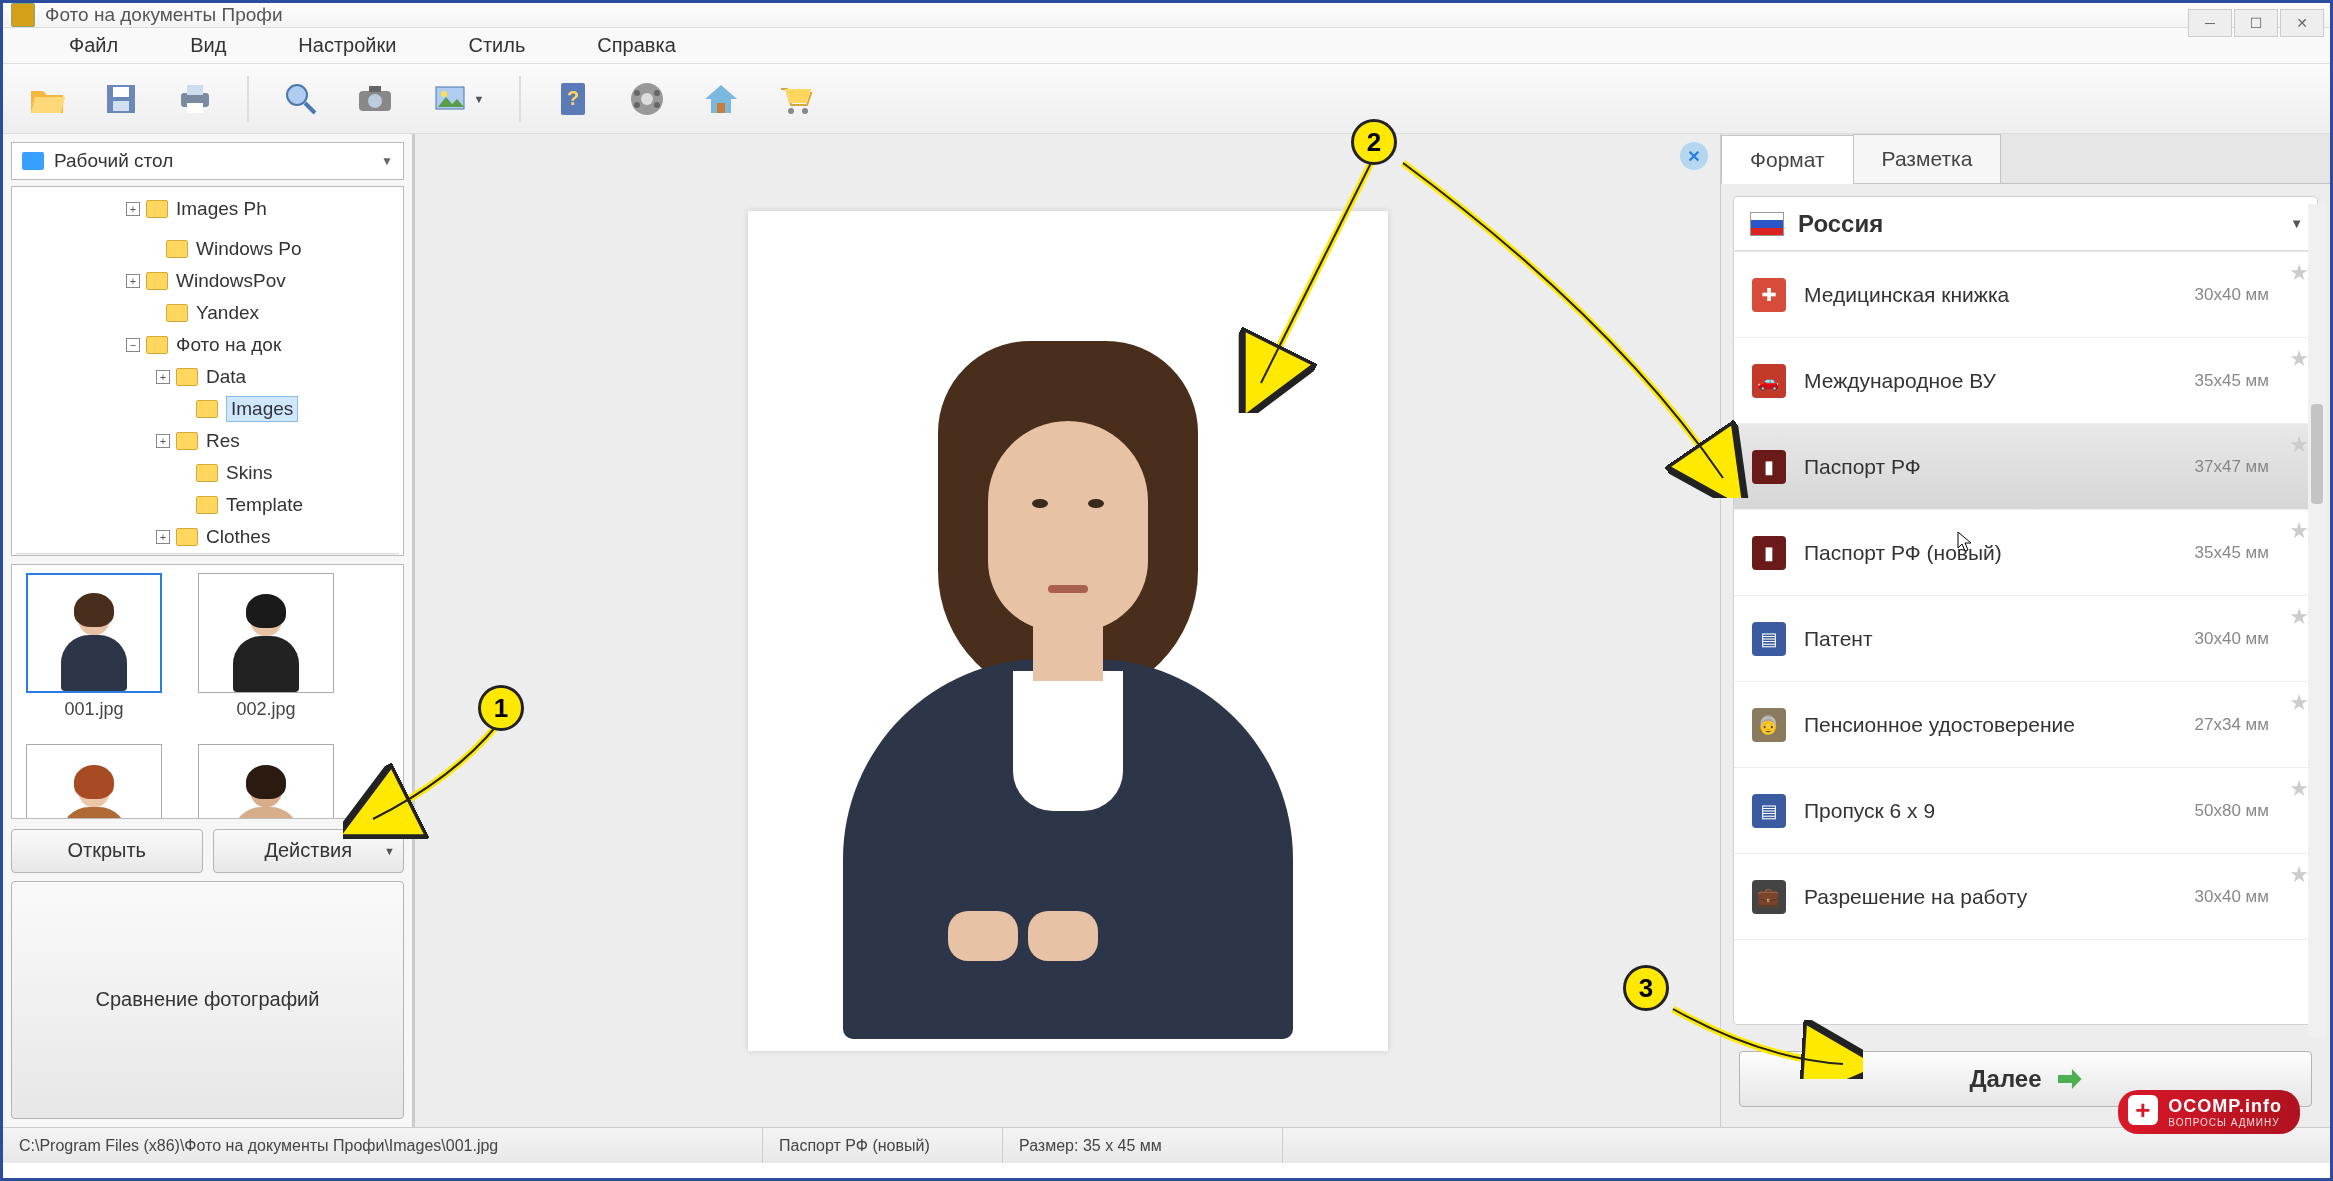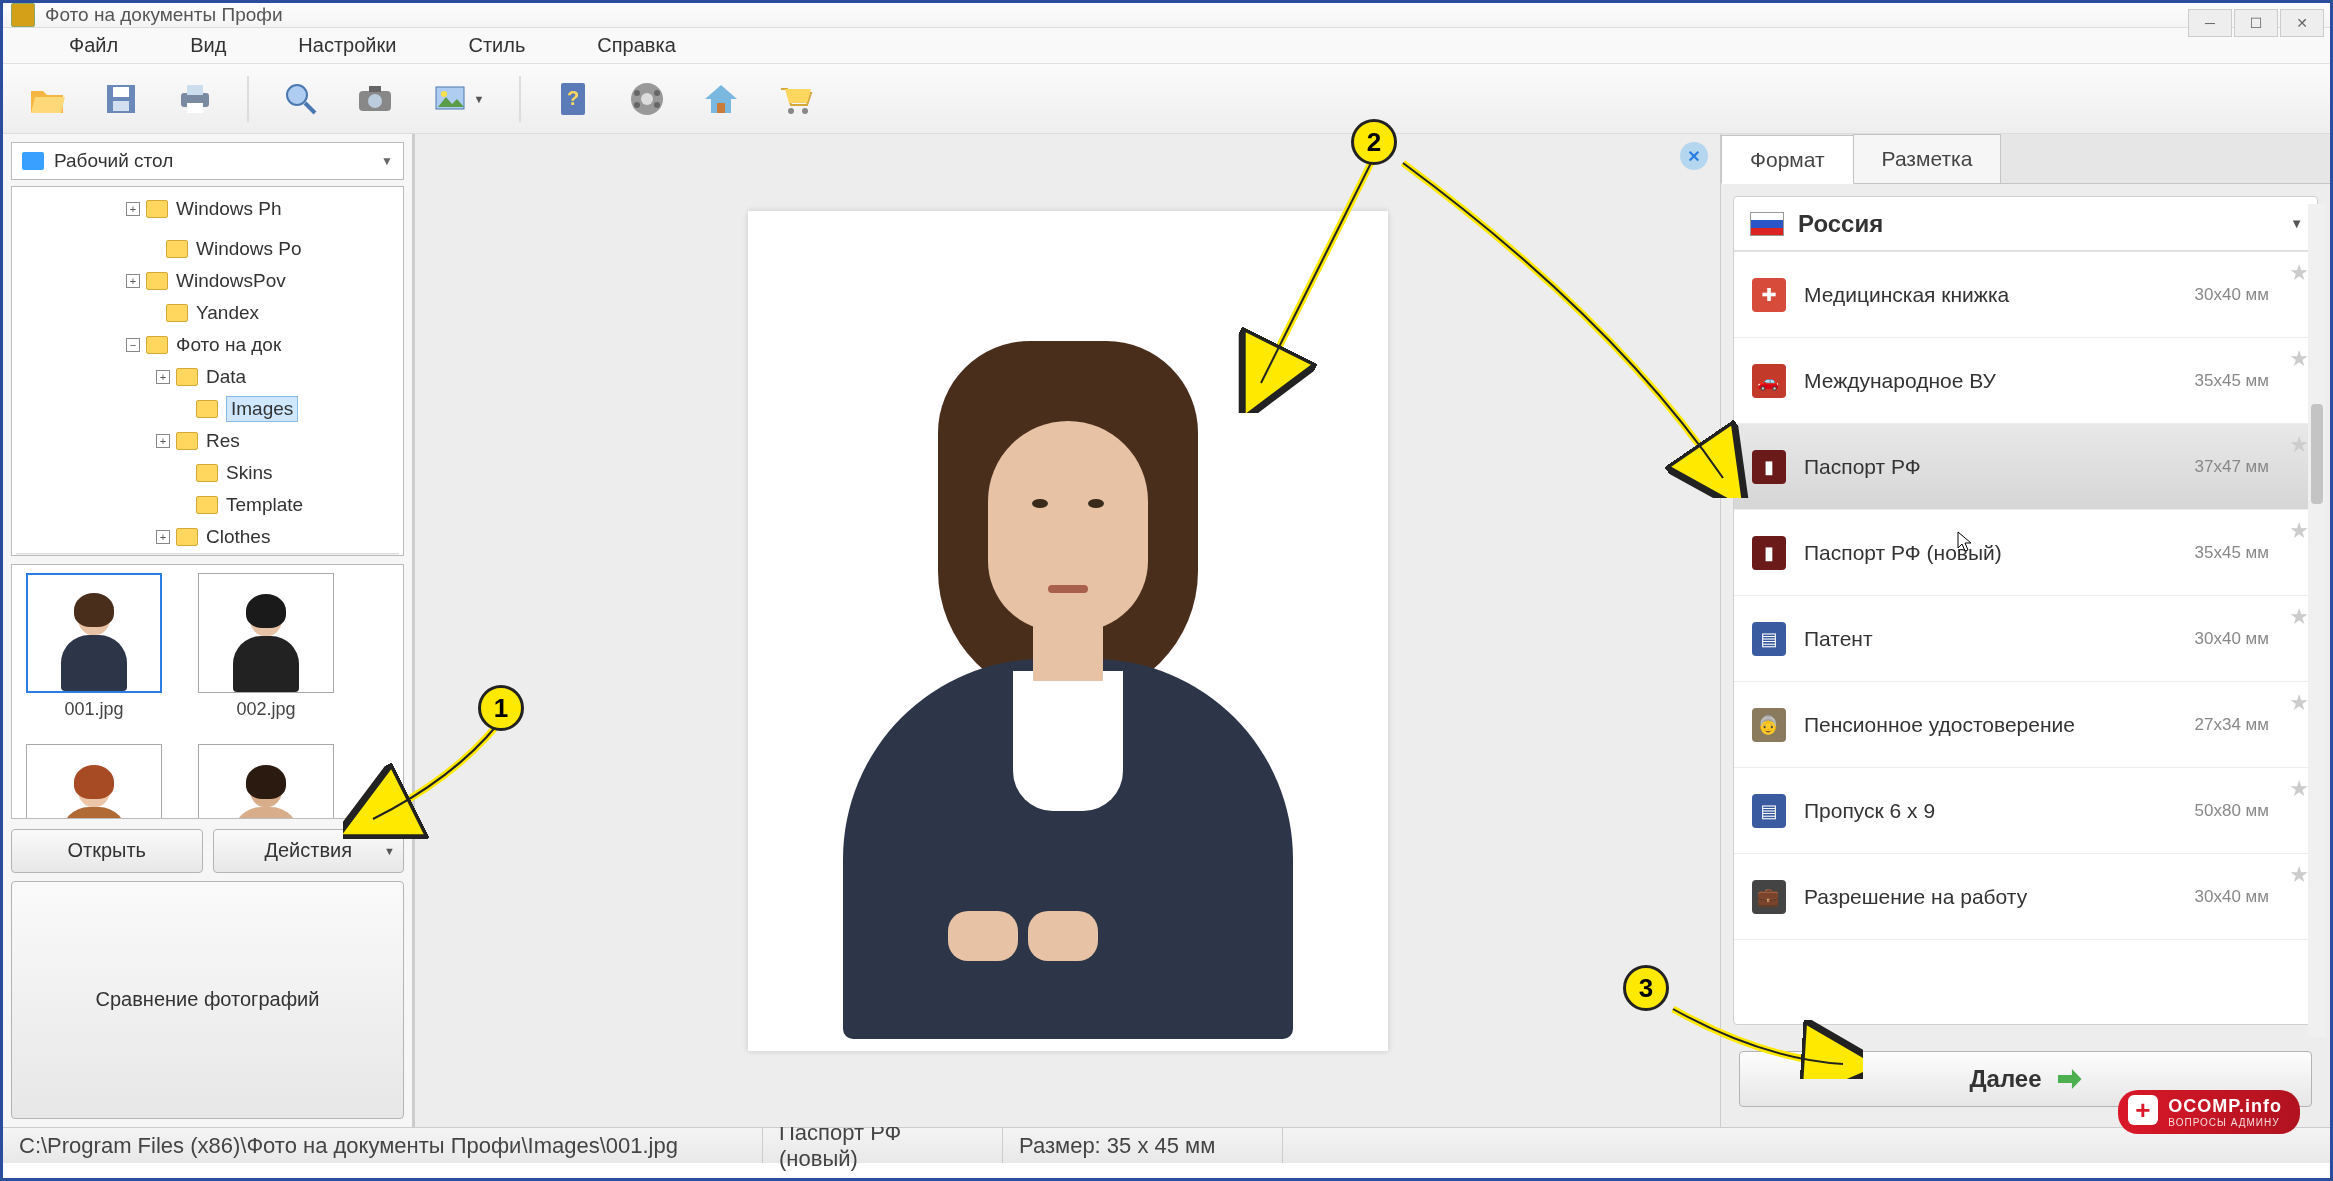--- a/index.html
+++ b/index.html
@@ -82,21 +82,21 @@
 .doc-list { flex:1; overflow:auto; border-top:1px solid #e4e4e4;}
 .doc-row { height:86px; display:flex; align-items:center; padding:0 18px; border-bottom:1px solid #eee; font-size:21px; color:#333; position:relative;}
 .doc-row:hover, .doc-row.sel { background:linear-gradient(#e8e8e8,#d6d6d6);}
 .doc-row .icon { width:34px; height:34px; margin-right:18px; border-radius:4px; display:flex; align-items:center; justify-content:center;}
 .doc-row .size { margin-left:auto; font-size:17px; color:#888; margin-right:30px;}
 .doc-row .star { position:absolute; right:8px; top:8px; color:#ccc; font-size:22px;}
 
 .next-btn { height:56px; margin:14px 18px 20px; background:linear-gradient(#fdfdfd,#e6e6e6); border:1px solid #b4b4b4; border-radius:4px; display:flex; align-items:center; justify-content:center; font-size:24px; font-weight:600; color:#333; gap:16px;}
 .arrow-next { width:24px; height:20px; background:#4caf50; clip-path:polygon(0 30%,60% 30%,60% 0,100% 50%,60% 100%,60% 70%,0 70%);}
 
-.statusbar { height:36px; background:linear-gradient(#f4f4f4,#e8e8e8); border-top:1px solid #ccc; display:flex; align-items:center; font-size:22px; color:#444;}
+.statusbar { height:36px; background:linear-gradient(#f4f4f4,#e8e8e8); border-top:1px solid #ccc; display:flex; align-items:center; font-size:16px; color:#444;}
 .statusbar .cell { padding:0 16px; border-right:1px solid #ccc; height:100%; display:flex; align-items:center;}
 .statusbar .cell.path { width:760px;}
 
 .callout { position:absolute; width:46px; height:46px; border-radius:50%; background:#ffe900; border:3px solid #222; display:flex; align-items:center; justify-content:center; font-size:26px; font-weight:bold; z-index:50;}
 .c-arrow { position:absolute; z-index:49; stroke:#ffe900; fill:#ffe900; }
 
 .watermark { position:absolute; right:30px; bottom:44px; background:linear-gradient(90deg,#d91829,#b0121f); color:#fff; padding:6px 18px 6px 50px; border-radius:20px; font-size:18px; font-weight:bold; letter-spacing:1px; z-index:60;}
 .watermark .plus { position:absolute; left:10px; top:5px; width:30px; height:30px; background:#fff; border-radius:6px; color:#d91829; display:flex; align-items:center; justify-content:center; font-size:26px; font-weight:bold;}
 .watermark .sub { display:block; font-size:10px; font-weight:normal; opacity:.85;}
 
@@ -209,21 +209,21 @@
     <div class="left-panel">
       <div class="loc-select">
         <span class="blue-folder"></span>
         <span>Рабочий стол</span>
       </div>
 
       <div class="tree" id="tree">
           <div class="tree-row" style="padding-left: 110px;">
             <span class="exp">+</span>
             <span class="folder"></span>
-            <span class="name">Windows Ph</span>
+            <span class="name">Images Ph</span>
           </div>
           <div class="tree-row" style="padding-left: 130px; margin-top: 8px;">
             <span style="width:20px;display:inline-block"></span>
             <span class="folder"></span>
             <span class="name">Windows Po</span>
           </div>
           <div class="tree-row" style="padding-left: 110px;">
             <span class="exp">+</span>
             <span class="folder"></span>
             <span class="name">WindowsPov</span>

